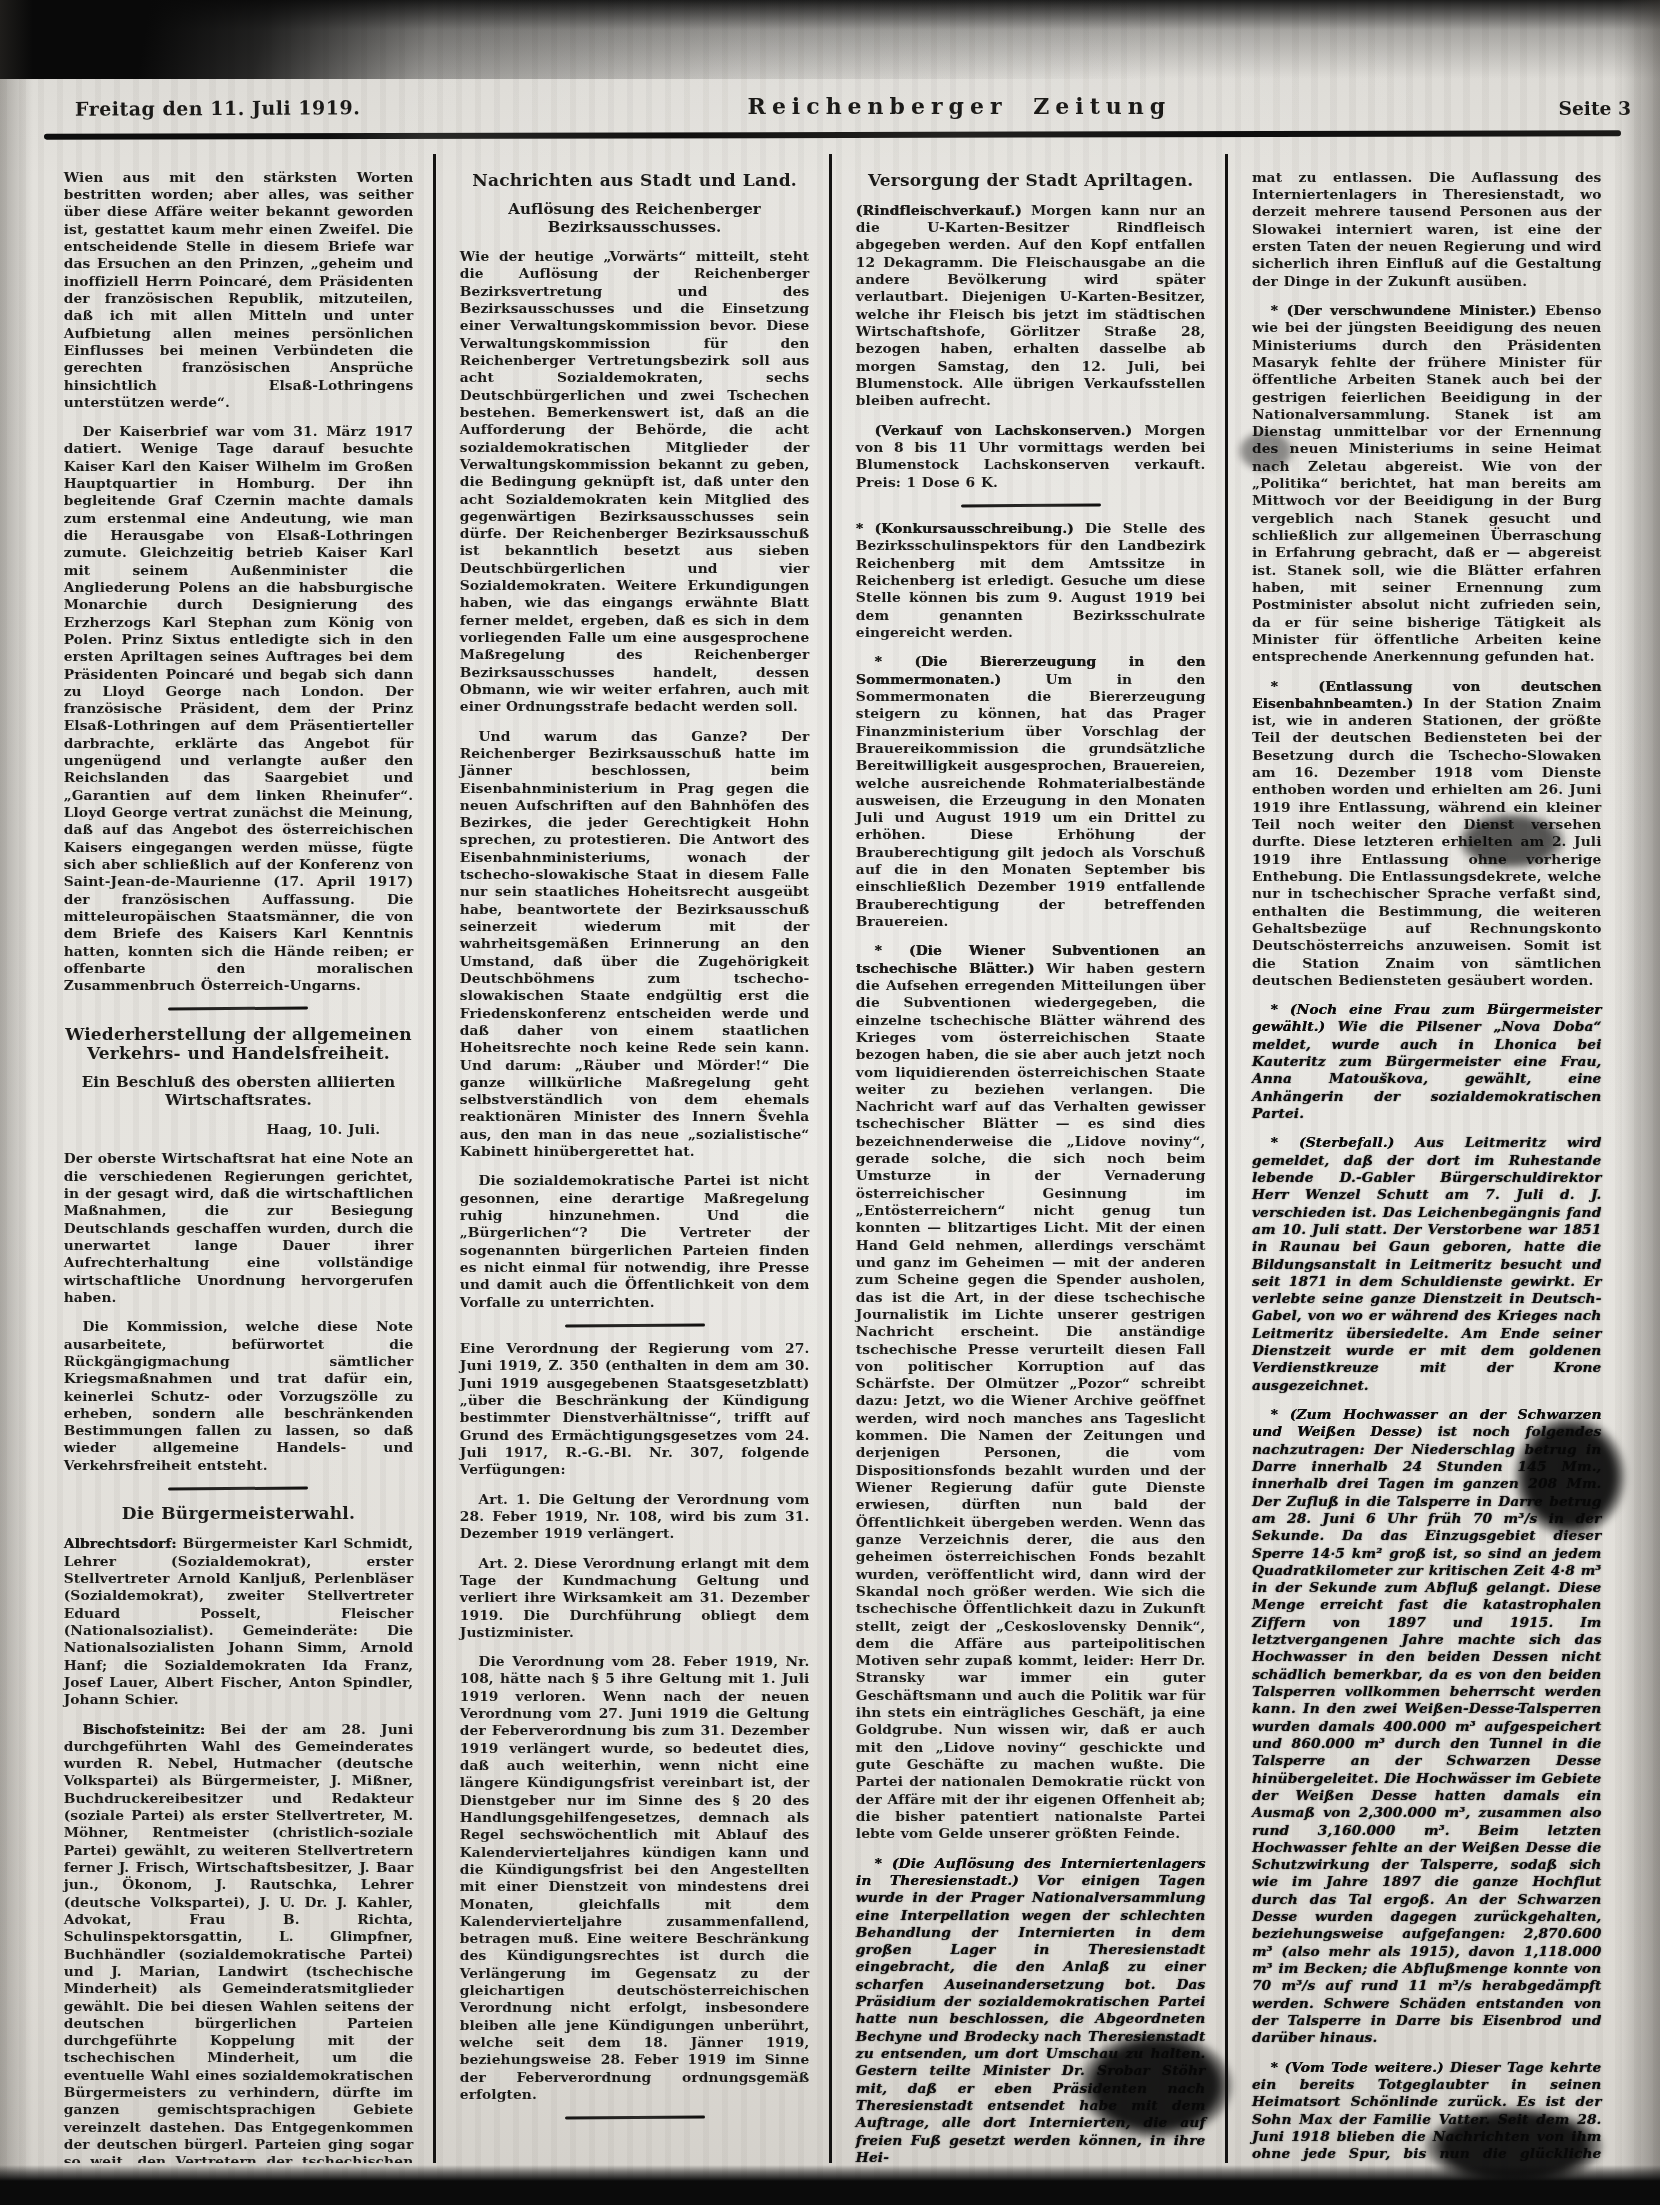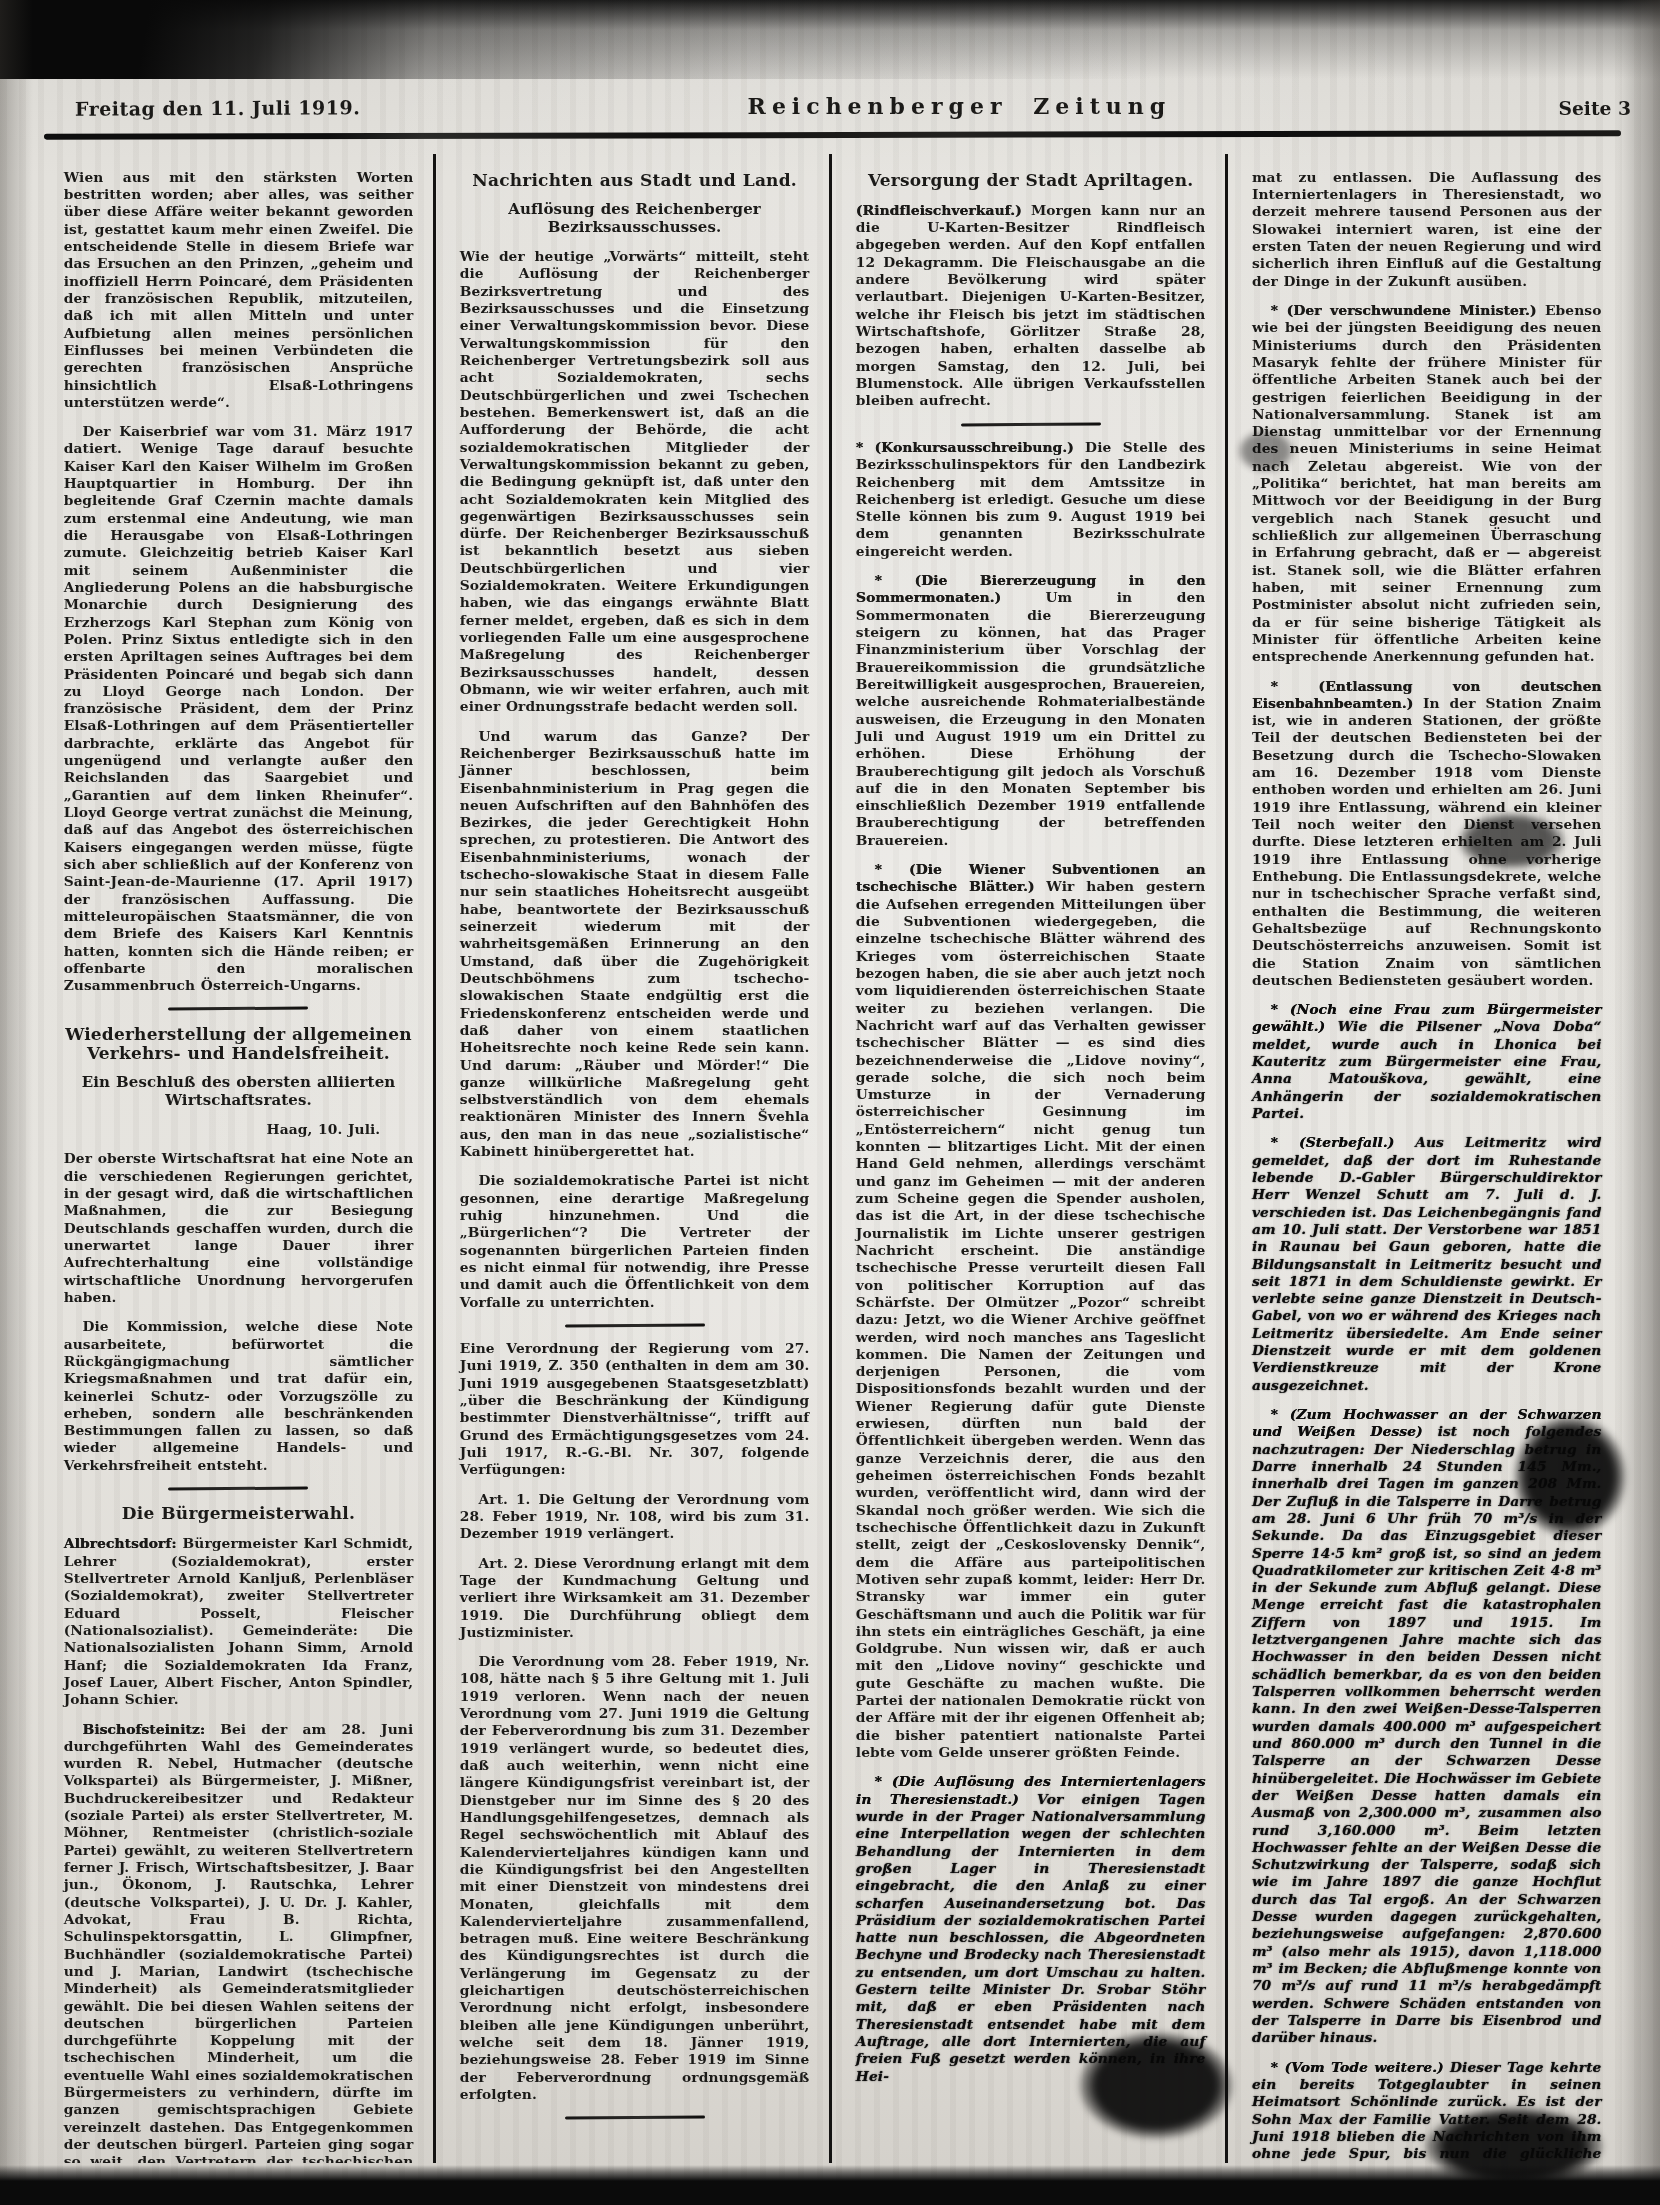--- a/index.html
+++ b/index.html
@@ -80,20 +80,21 @@
         <div class="rule"></div>
         <p class="p noindent">Eine Verordnung der Regierung vom 27. Juni 1919, Z. 350 (enthalten in dem am 30. Juni 1919 ausgegebenen Staatsgesetzblatt) „über die Beschränkung der Kündigung bestimmter Dienstverhältnisse“, trifft auf Grund des Ermächtigungsgesetzes vom 24. Juli 1917, R.-G.-Bl. Nr. 307, folgende Verfügungen:</p>
         <p class="p">Art. 1. Die Geltung der Verordnung vom 28. Feber 1919, Nr. 108, wird bis zum 31. Dezember 1919 verlängert.</p>
         <p class="p">Art. 2. Diese Verordnung erlangt mit dem Tage der Kundmachung Geltung und verliert ihre Wirksamkeit am 31. Dezember 1919. Die Durchführung obliegt dem Justizminister.</p>
         <p class="p">Die Verordnung vom 28. Feber 1919, Nr. 108, hätte nach § 5 ihre Geltung mit 1. Juli 1919 verloren. Wenn nach der neuen Verordnung vom 27. Juni 1919 die Geltung der Feberverordnung bis zum 31. Dezember 1919 verlängert wurde, so bedeutet dies, daß auch weiterhin, wenn nicht eine längere Kündigungsfrist vereinbart ist, der Dienstgeber nur im Sinne des § 20 des Handlungsgehilfengesetzes, demnach als Regel sechswöchentlich mit Ablauf des Kalendervierteljahres kündigen kann und die Kündigungsfrist bei den Angestellten mit einer Dienstzeit von mindestens drei Monaten, gleichfalls mit dem Kalendervierteljahre zusammenfallend, betragen muß. Eine weitere Beschränkung des Kündigungsrechtes ist durch die Verlängerung im Gegensatz zu der gleichartigen deutschösterreichischen Verordnung nicht erfolgt, insbesondere bleiben alle jene Kündigungen unberührt, welche seit dem 18. Jänner 1919, beziehungsweise 28. Feber 1919 im Sinne der Feberverordnung ordnungsgemäß erfolgten.</p>
         <div class="rule"></div>
       </div>
       <div class="col">
         <h2 class="h1">Versorgung der Stadt Apriltagen.</h2>
         <p class="p noindent"><span class="lead">(Rindfleischverkauf.) </span>Morgen kann nur an die U-Karten-Besitzer Rindfleisch abgegeben werden. Auf den Kopf entfallen 12 Dekagramm. Die Fleischausgabe an die andere Bevölkerung wird später verlautbart. Diejenigen U-Karten-Besitzer, welche ihr Fleisch bis jetzt im städtischen Wirtschaftshofe, Görlitzer Straße 28, bezogen haben, erhalten dasselbe ab morgen Samstag, den 12. Juli, bei Blumenstock. Alle übrigen Verkaufsstellen bleiben aufrecht.</p>
+        <p class="p"><span class="lead">(Verkauf von Lachskonserven.) </span>Morgen von 8 bis 11 Uhr vormittags werden bei Blumenstock Lachskonserven verkauft. Preis: 1 Dose 6 K.</p>
         <div class="rule"></div>
         <p class="p noindent"><span class="lead">* (Konkursausschreibung.) </span>Die Stelle des Bezirksschulinspektors für den Landbezirk Reichenberg mit dem Amtssitze in Reichenberg ist erledigt. Gesuche um diese Stelle können bis zum 9. August 1919 bei dem genannten Bezirksschulrate eingereicht werden.</p>
         <p class="p"><span class="lead">* (Die Biererzeugung in den Sommermonaten.) </span>Um in den Sommermonaten die Biererzeugung steigern zu können, hat das Prager Finanzministerium über Vorschlag der Brauereikommission die grundsätzliche Bereitwilligkeit ausgesprochen, Brauereien, welche ausreichende Rohmaterialbestände ausweisen, die Erzeugung in den Monaten Juli und August 1919 um ein Drittel zu erhöhen. Diese Erhöhung der Brauberechtigung gilt jedoch als Vorschuß auf die in den Monaten September bis einschließlich Dezember 1919 entfallende Brauberechtigung der betreffenden Brauereien.</p>
         <p class="p"><span class="lead">* (Die Wiener Subventionen an tschechische Blätter.) </span>Wir haben gestern die Aufsehen erregenden Mitteilungen über die Subventionen wiedergegeben, die einzelne tschechische Blätter während des Krieges vom österreichischen Staate bezogen haben, die sie aber auch jetzt noch vom liquidierenden österreichischen Staate weiter zu beziehen verlangen. Die Nachricht warf auf das Verhalten gewisser tschechischer Blätter — es sind dies bezeichnenderweise die „Lidove noviny“, gerade solche, die sich noch beim Umsturze in der Vernaderung österreichischer Gesinnung im „Entösterreichern“ nicht genug tun konnten — blitzartiges Licht. Mit der einen Hand Geld nehmen, allerdings verschämt und ganz im Geheimen — mit der anderen zum Scheine gegen die Spender ausholen, das ist die Art, in der diese tschechische Journalistik im Lichte unserer gestrigen Nachricht erscheint. Die anständige tschechische Presse verurteilt diesen Fall von politischer Korruption auf das Schärfste. Der Olmützer „Pozor“ schreibt dazu: Jetzt, wo die Wiener Archive geöffnet werden, wird noch manches ans Tageslicht kommen. Die Namen der Zeitungen und derjenigen Personen, die vom Dispositionsfonds bezahlt wurden und der Wiener Regierung dafür gute Dienste erwiesen, dürften nun bald der Öffentlichkeit übergeben werden. Wenn das ganze Verzeichnis derer, die aus den geheimen österreichischen Fonds bezahlt wurden, veröffentlicht wird, dann wird der Skandal noch größer werden. Wie sich die tschechische Öffentlichkeit dazu in Zukunft stellt, zeigt der „Ceskoslovensky Dennik“, dem die Affäre aus parteipolitischen Motiven sehr zupaß kommt, leider: Herr Dr. Stransky war immer ein guter Geschäftsmann und auch die Politik war für ihn stets ein einträgliches Geschäft, ja eine Goldgrube. Nun wissen wir, daß er auch mit den „Lidove noviny“ geschickte und gute Geschäfte zu machen wußte. Die Partei der nationalen Demokratie rückt von der Affäre mit der ihr eigenen Offenheit ab; die bisher patentiert nationalste Partei lebte vom Gelde unserer größten Feinde.</p>
         <p class="p smudge"><span class="lead">* (Die Auflösung des Interniertenlagers in Theresienstadt.) </span>Vor einigen Tagen wurde in der Prager Nationalversammlung eine Interpellation wegen der schlechten Behandlung der Internierten in dem großen Lager in Theresienstadt eingebracht, die den Anlaß zu einer scharfen Auseinandersetzung bot. Das Präsidium der sozialdemokratischen Partei hatte nun beschlossen, die Abgeordneten Bechyne und Brodecky nach Theresienstadt zu entsenden, um dort Umschau zu halten. Gestern teilte Minister Dr. Srobar Stöhr mit, daß er eben Präsidenten nach Theresienstadt entsendet habe mit dem Auftrage, alle dort Internierten, die auf freien Fuß gesetzt werden können, in ihre Hei-</p>
       </div>
       <div class="col">
         <p class="p noindent">mat zu entlassen. Die Auflassung des Interniertenlagers in Theresienstadt, wo derzeit mehrere tausend Personen aus der Slowakei interniert waren, ist eine der ersten Taten der neuen Regierung und wird sicherlich ihren Einfluß auf die Gestaltung der Dinge in der Zukunft ausüben.</p>
         <p class="p"><span class="lead">* (Der verschwundene Minister.) </span>Ebenso wie bei der jüngsten Beeidigung des neuen Ministeriums durch den Präsidenten Masaryk fehlte der frühere Minister für öffentliche Arbeiten Stanek auch bei der gestrigen feierlichen Beeidigung in der Nationalversammlung. Stanek ist am Dienstag unmittelbar vor der Ernennung des neuen Ministeriums in seine Heimat nach Zeletau abgereist. Wie von der „Politika“ berichtet, hat man bereits am Mittwoch vor der Beeidigung in der Burg vergeblich nach Stanek gesucht und schließlich zur allgemeinen Überraschung in Erfahrung gebracht, daß er — abgereist ist. Stanek soll, wie die Blätter erfahren haben, mit seiner Ernennung zum Postminister absolut nicht zufrieden sein, da er für seine bisherige Tätigkeit als Minister für öffentliche Arbeiten keine entsprechende Anerkennung gefunden hat.</p>
         <p class="p"><span class="lead">* (Entlassung von deutschen Eisenbahnbeamten.) </span>In der Station Znaim ist, wie in anderen Stationen, der größte Teil der deutschen Bediensteten bei der Besetzung durch die Tschecho-Slowaken am 16. Dezember 1918 vom Dienste enthoben worden und erhielten am 26. Juni 1919 ihre Entlassung, während ein kleiner Teil noch weiter den Dienst versehen durfte. Diese letzteren erhielten am 2. Juli 1919 ihre Entlassung ohne vorherige Enthebung. Die Entlassungsdekrete, welche nur in tschechischer Sprache verfaßt sind, enthalten die Bestimmung, die weiteren Gehaltsbezüge auf Rechnungskonto Deutschösterreichs anzuweisen. Somit ist die Station Znaim von sämtlichen deutschen Bediensteten gesäubert worden.</p>

